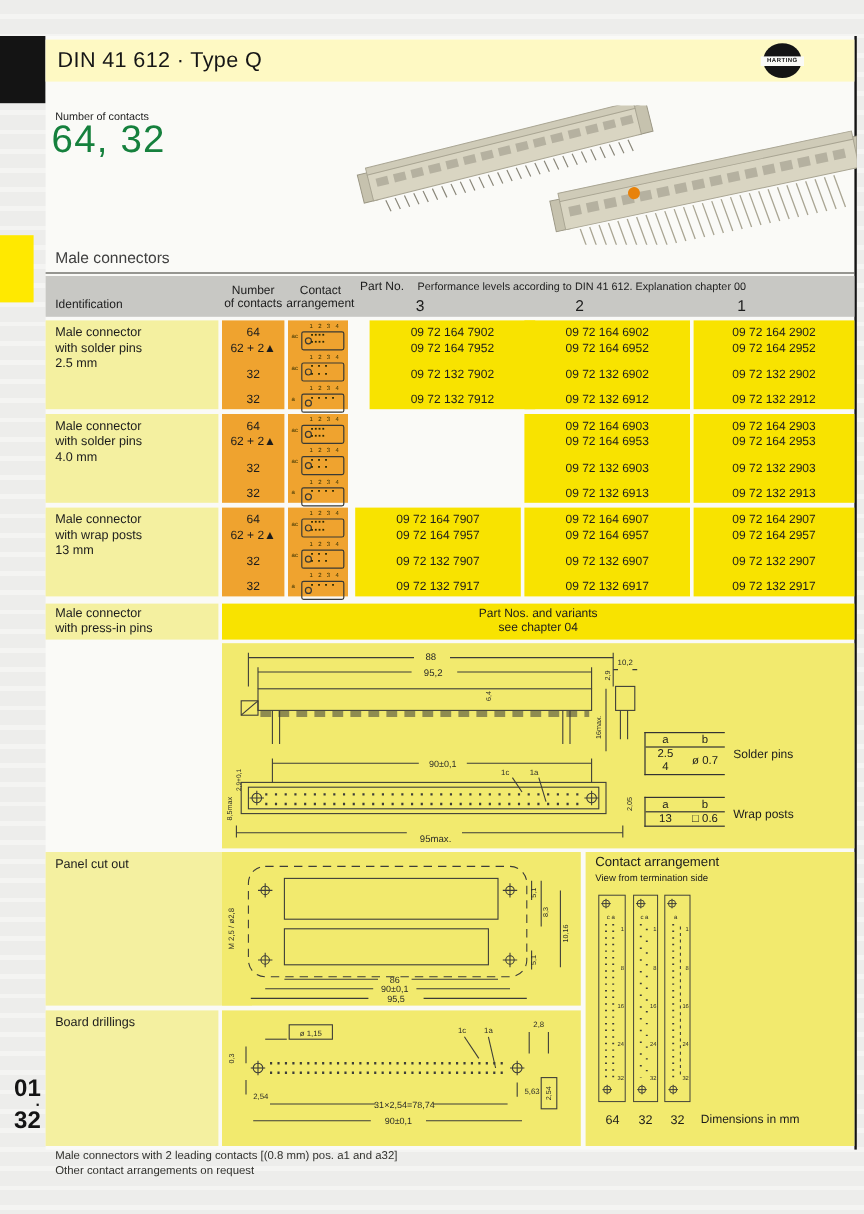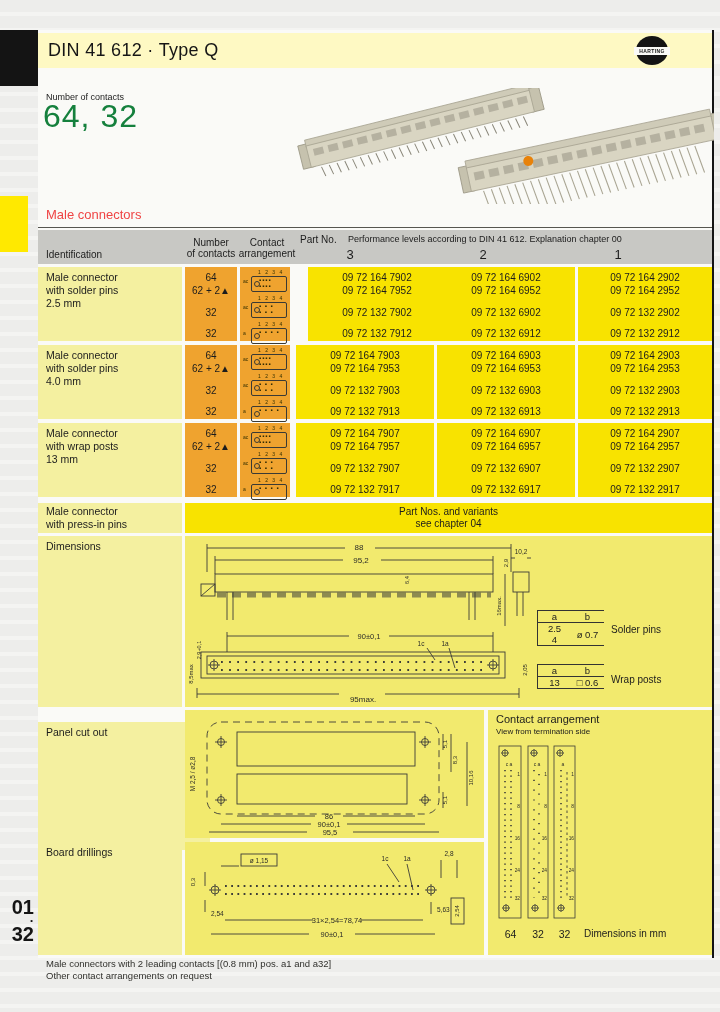--- a/index.html
+++ b/index.html
@@ -14,21 +14,21 @@
   .hdr-title{position:absolute;left:10px;top:7px;font-size:18px;letter-spacing:.3px;color:#161616}
   .logo{position:absolute;left:598px;top:3px;width:32px;height:29px;background:#141414;border-radius:50%}
   .logo-band{position:absolute;left:-2px;top:11px;width:36px;height:8px;background:#fafaf7;display:flex;align-items:center;justify-content:center}
   .logo-band span{font-size:5px;font-weight:bold;letter-spacing:.4px;color:#141414}
   .blackcorner{position:absolute;left:0;top:30px;width:38px;height:56px;background:#141414}
   .tab{position:absolute;left:0;top:196px;width:28px;height:56px;background:#ffe900}
   .pageno{position:absolute;left:0;top:898px;width:34px;text-align:right;font-weight:bold;font-size:20px;line-height:19px;color:#141414}
   .pageno .dot{font-size:13px;line-height:8px;display:block}
   .small{font-size:9px}
   .intro-big{font-size:32px;letter-spacing:1px;color:#15803d}
-  .sect{font-size:13px;color:#ef4444}
+  .sect{font-size:13px;color:#404040}
   .rule{position:absolute;left:0;top:197px;width:674px;height:1px;background:#55554f}
   .band{position:absolute;left:0;top:200px;width:674px;height:34px;background:#c8c8c4;font-size:10px}
   .cell{position:absolute}
   .pale{background:#f4f0a0}
   .orange{background:#efa32f}
   .byellow{background:#f8e300}
   .panelyellow{background:#f2ea6e}
   .idtxt{padding:4px 5px 0 8px;font-size:10.5px;line-height:13px}
   .ln{position:absolute;left:0;width:100%;text-align:center;font-size:10px;line-height:11px;white-space:nowrap}
   .y0{top:5px}.y1{top:18px}.y2{top:40px}.y3{top:61px}
@@ -207,26 +207,20 @@
         <span class="arr-r r2">▪ ▪ ▪</span>
       </div>
       <div class="arr a2">
         <span class="arr-top">1 2 3 4</span>
         <span class="arr-side">a</span>
         <span class="arr-box"></span>
           <span class="arr-circ"></span>
         <span class="arr-r r1">▪ ▪ ▪ ▪</span>
       </div>
     </div>
-    <div class="cell byellow" style="left:258px;top:0;width:138px;height:74px">
-      <div class="ln y0">09 72 164 7903</div>
-      <div class="ln y1">09 72 164 7953</div>
-      <div class="ln y2">09 72 132 7903</div>
-      <div class="ln y3">09 72 132 7913</div>
-    </div>
     <div class="cell byellow" style="left:399px;top:0;width:138px;height:74px">
       <div class="ln y0">09 72 164 6903</div>
       <div class="ln y1">09 72 164 6953</div>
       <div class="ln y2">09 72 132 6903</div>
       <div class="ln y3">09 72 132 6913</div>
     </div>
     <div class="cell byellow" style="left:540px;top:0;width:134px;height:74px">
       <div class="ln y0">09 72 164 2903</div>
       <div class="ln y1">09 72 164 2953</div>
       <div class="ln y2">09 72 132 2903</div>
@@ -300,23 +294,20 @@
         <span>with press-in pins</span>
       </div>
     </div>
     <div class="cell byellow" style="left:147px;top:0;width:527px;height:30px">
       <div class="note-ln" style="top:3px">Part Nos. and variants</div>
       <div class="note-ln" style="top:15px">see chapter 04</div>
     </div>
   </div>
 
   <div class="abs" style="left:0;top:506px;width:674px;height:171px">
-    <div class="cell pale" style="left:0;top:0;width:144px;height:171px">
-      <div class="idtxt">Dimensions</div>
-    </div>
     <div class="cell panelyellow" style="left:147px;top:0;width:527px;height:171px">
 
       <svg class="abs" style="left:8px;top:2px" width="340" height="90" viewBox="0 0 340 90">
         <g stroke="#3c3c38" stroke-width="0.9" fill="none">
           <line x1="14" y1="10" x2="152" y2="10"></line>
             <line x1="182" y1="10" x2="318" y2="10"></line>
           <line x1="14" y1="6" x2="14" y2="34"></line>
             <line x1="318" y1="6" x2="318" y2="34"></line>
           <line x1="22" y1="22" x2="150" y2="22"></line>
             <line x1="188" y1="22" x2="300" y2="22"></line>
@@ -400,21 +391,21 @@
         <div class="st-body">
           <div class="st-col">13</div>
           <div class="st-b">□ 0.6</div>
         </div>
       </div>
       <div class="abs dimlabel" style="left:426px;top:138px">Wrap posts</div>
     </div>
   </div>
 
   <div class="abs" style="left:0;top:680px;width:674px;height:128px">
-    <div class="cell pale" style="left:0;top:12px;width:172px;height:128px">
+    <div class="cell pale" style="left:0;top:0;width:172px;height:128px">
       <div class="idtxt">Panel cut out</div>
     </div>
     <div class="cell panelyellow" style="left:147px;top:0;width:299px;height:128px">
       <svg class="abs" style="left:0;top:2px" width="299" height="124" viewBox="0 0 299 124">
         <g stroke="#3c3c38" stroke-width="0.9" fill="none">
           <rect x="22" y="10" width="232" height="92" rx="14" stroke-dasharray="7 5"></rect>
           <rect x="52" y="20" width="178" height="34"></rect>
           <rect x="52" y="62" width="170" height="30"></rect>
           <circle cx="36" cy="30" r="3.5"></circle>
             <line x1="30" y1="30" x2="42" y2="30"></line>

